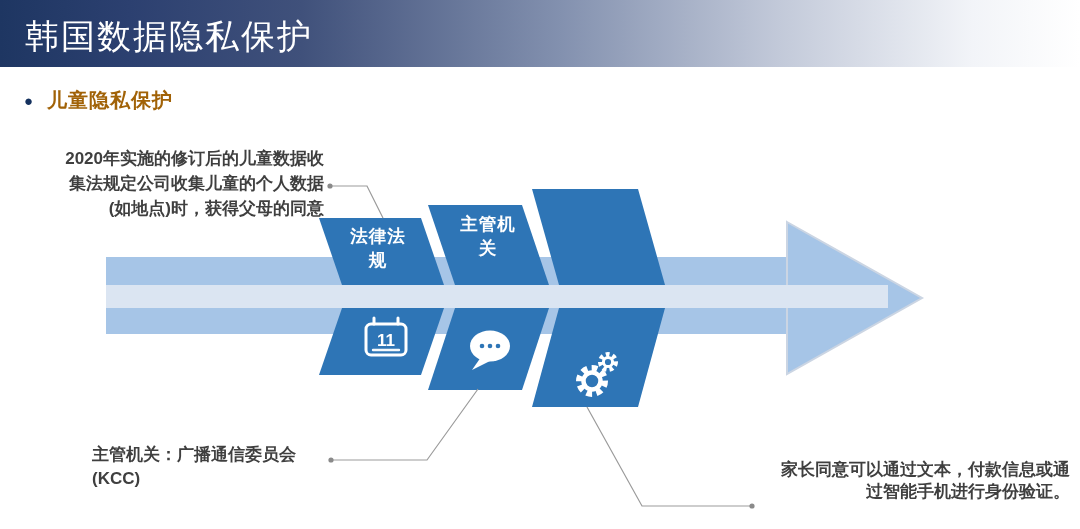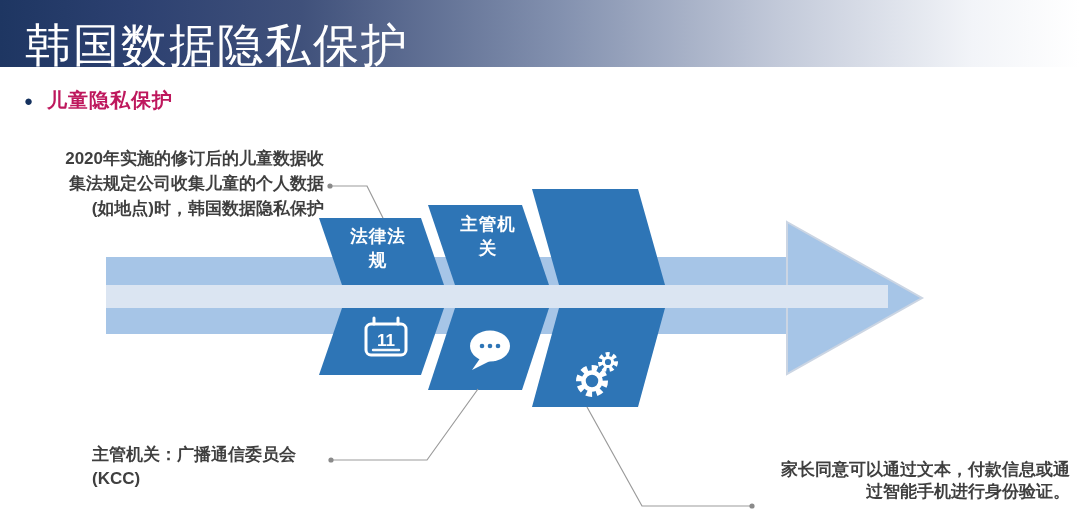--- a/index.html
+++ b/index.html
@@ -7,31 +7,31 @@
     position:relative;width:1080px;height:529px;background:#ffffff;
     font-family:"Liberation Sans",sans-serif;overflow:hidden;
   }
   
   .banner{
     position:absolute;left:0;top:0;width:1080px;height:67px;
     background:linear-gradient(90deg,#1e3662 0%,#2c4070 12%,#40517b 28%,
                #8391af 52%,#c2c9d9 72%,#f2f4f8 90%,#ffffff 100%);
   }
   .title{
-    position:absolute;left:25px;top:13px;height:56px;line-height:64px;
+    position:absolute;left:25px;top:4px;height:56px;line-height:64px;
     color:#ffffff;font-family:"DejaVu Serif","Liberation Serif",serif;
-    font-size:46px;font-weight:500;letter-spacing:2px;white-space:nowrap;
+    font-size:34px;font-weight:500;letter-spacing:2px;white-space:nowrap;
   }
   
   .section-heading{
     position:absolute;left:24px;top:87px;display:flex;align-items:center;gap:14px;
   }
   .bullet{color:#14315e;font-size:15px;line-height:1;}
   .heading-text{
-    color:#be185d;font-size:20px;font-weight:bold;
+    color:#a16207;font-size:20px;font-weight:bold;
     font-family:Liberation Sans, sans-serif;letter-spacing:1px;
   }
   
   .diagram{position:absolute;left:0;top:0;z-index:1;}
   
   .prelines{white-space:pre-line;}
   .annotation{
     position:absolute;z-index:2;color:#3f3f3f;font-weight:bold;font-size:17px;
   }
   .annotation.top-left{left:38px;top:146px;width:286px;text-align:right;line-height:25px;}
@@ -113,19 +113,19 @@
     </g>
   </svg>
 
   <div class="step-label s2 prelines">主管机
 关</div>
   <div class="step-label s1 prelines">法律法
 规</div>
 
   <div class="annotation top-left prelines">2020年实施的修订后的儿童数据收
 集法规定公司收集儿童的个人数据
-(如地点)时，韩国数据隐私保护</div>
+(如地点)时，获得父母的同意</div>
   <div class="annotation bottom-left prelines">主管机关：广播通信委员会
 (KCC)</div>
   <div class="annotation bottom-right prelines">家长同意可以通过文本，付款信息或通
 过智能手机进行身份验证。</div>
 
 </div>
 
 </body></html>

